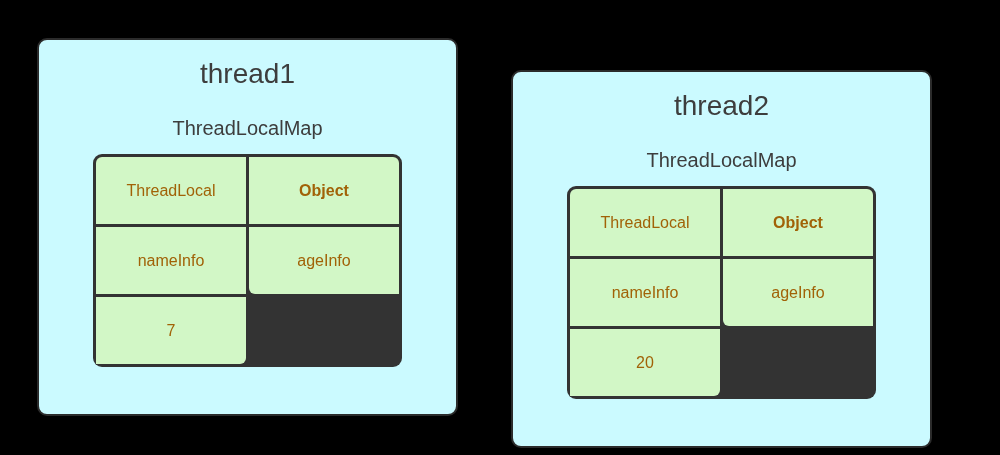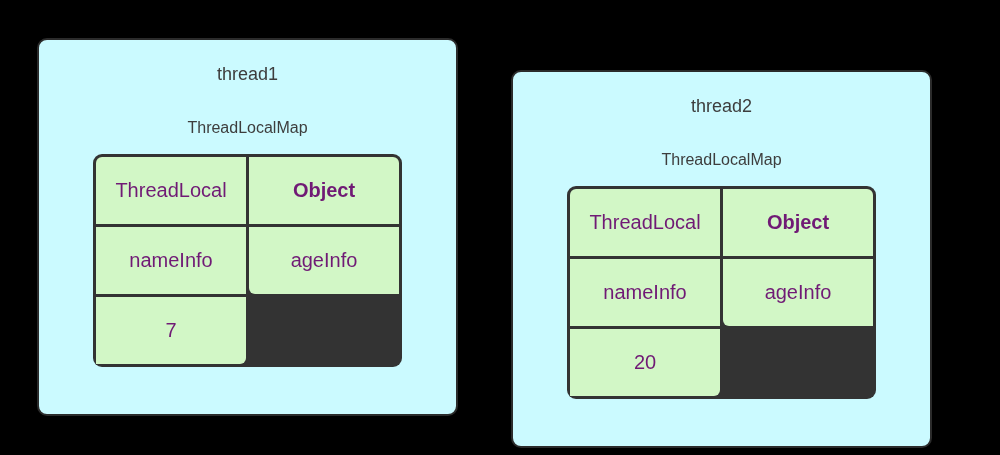--- a/index.html
+++ b/index.html
@@ -21,50 +21,50 @@
     height: 378px;
     background: #cbfaff;
     border: 2px solid #2b2b2b;
     border-radius: 10px;
   }
   .panel.left  { left: 37px; }
   .panel.right { left: 511px; margin-top: 32px; }
   .panel-title {
     margin-top: 23px;
     text-align: center;
-    font-size: 18px;
+    font-size: 28px;
     line-height: 22px;
     color: #3d3d3d;
   }
   .map-label {
     margin-top: 32px;
     text-align: center;
-    font-size: 16px;
+    font-size: 20px;
     line-height: 22px;
     color: #3d3d3d;
   }
   .tlm-table {
     width: 309px;
     height: 213px;
     margin: 15px auto 0 auto;
     background: #333333;          
     border-radius: 9px;
     padding: 3px;
     display: grid;
     grid-template-columns: 1fr 1fr;
     grid-template-rows: 1fr 1fr 1fr;
     gap: 3px;
   }
   .cell {
     background: #d2f7c6;
     display: flex;
     align-items: center;
     justify-content: center;
-    font-size: 20px;
-    color: #701a75;
+    font-size: 16px;
+    color: #a16207;
   }
   .cell.tl { border-top-left-radius: 6px; }
   .cell.tr { border-top-right-radius: 6px; font-weight: bold; }
   .cell.bl { border-bottom-left-radius: 6px; text-align: center; }
   .cell.br { border-bottom-right-radius: 6px; }
 </style>
 </head>
 <body>
 
 <div class="canvas">

